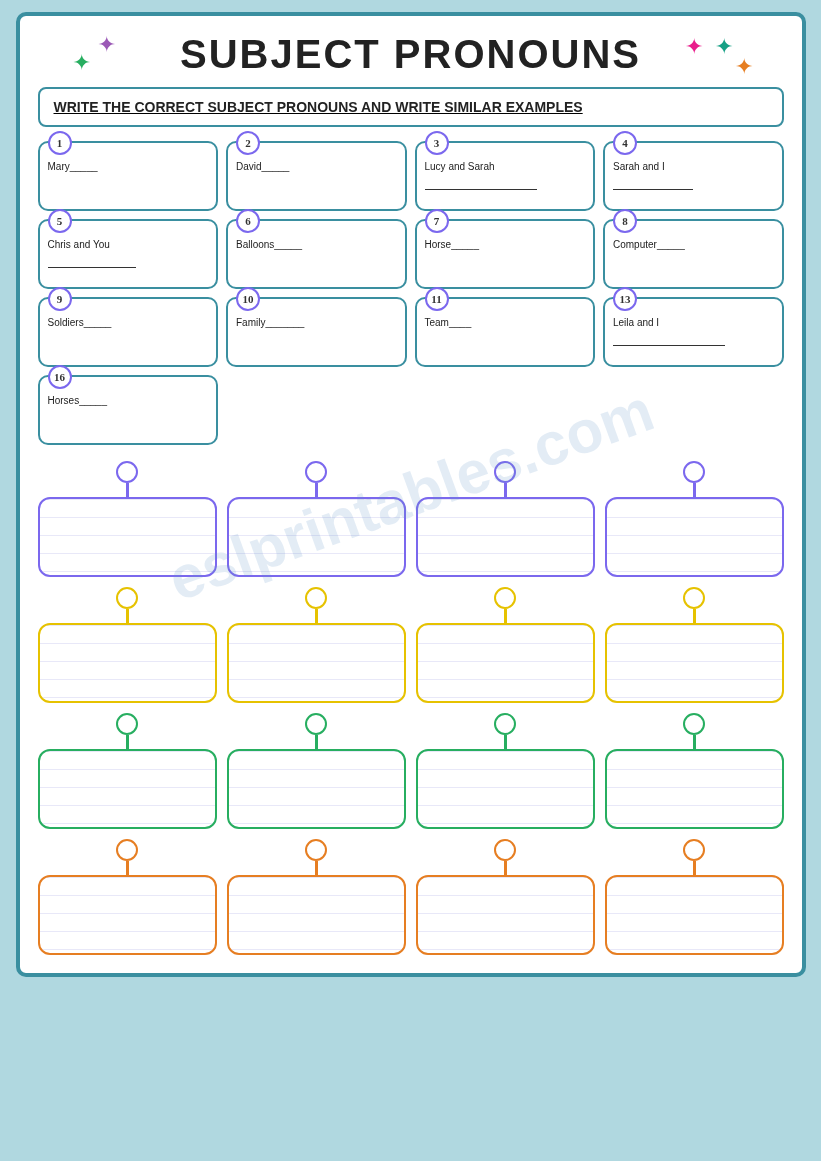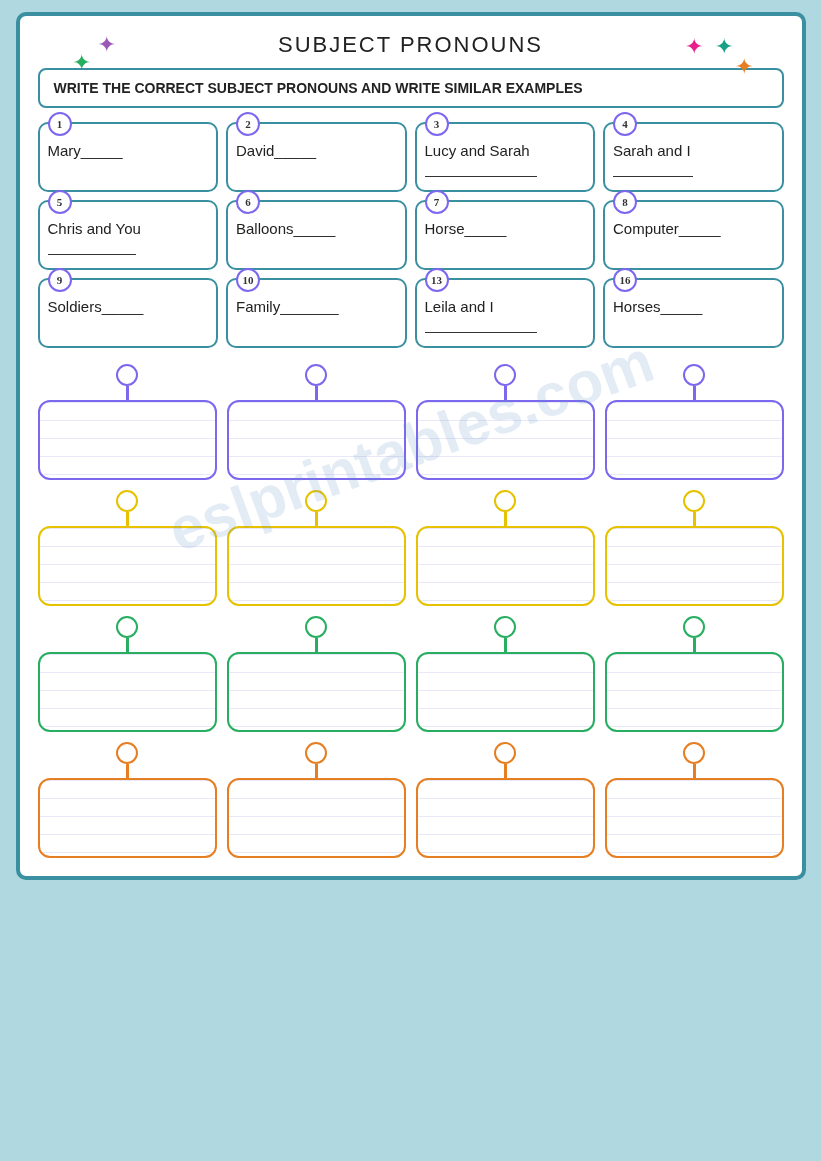--- a/index.html
+++ b/index.html
@@ -20,42 +20,43 @@
       border-radius: 10px;
       padding: 16px 18px 18px 18px;
       position: relative;
     }
     .title-area {
       text-align: center;
       margin-bottom: 10px;
       position: relative;
     }
     .title-area h1 {
-      font-size: 22px;
-      font-weight: normal;
+      font-size: 40px;
+      font-weight: bold;
       letter-spacing: 2px;
       color: #222;
       font-family: Arial, sans-serif;
     }
     .star {
       position: absolute;
       font-size: 22px;
     }
     .star-purple { color: #9b59b6; top: 0; left: 60px; }
     .star-green { color: #27ae60; top: 18px; left: 35px; }
     .star-pink { color: #e91e8c; top: 2px; right: 80px; }
     .star-teal { color: #16a085; top: 2px; right: 50px; }
     .star-orange { color: #e67e22; top: 22px; right: 30px; }
 
     .instructions {
       border: 2px solid #3a8fa0;
       border-radius: 8px;
       padding: 10px 14px;
       margin-bottom: 14px;
       background: #fff;
+      text-decoration: underline;
     }
     .instructions p {
       font-size: 14px;
       font-weight: bold;
       color: #222;
       font-family: Arial, sans-serif;
     }
 
     .exercises-grid {
       display: grid;
@@ -81,21 +82,21 @@
       border: 2px solid #7b68ee;
       border-radius: 50%;
       display: flex;
       align-items: center;
       justify-content: center;
       font-size: 11px;
       font-weight: bold;
       color: #333;
     }
     .exercise-box .word {
-      font-size: 15px;
+      font-size: 10px;
       color: #222;
       margin-top: 10px;
       font-family: Arial, sans-serif;
       display: block;
     }
     .exercise-box .blank-line {
       display: block;
       border-bottom: 1.5px solid #333;
       width: 70%;
       margin-top: 4px;
@@ -239,20 +240,24 @@
     </div>
 
     <div class="exercise-box">
       <span class="num-badge">9</span>
       <span class="word">Soldiers_____</span>
     </div>
     <div class="exercise-box">
       <span class="num-badge">10</span>
       <span class="word">Family_______</span>
     </div>
+    <div class="exercise-box">
+      <span class="num-badge">11</span>
+      <span class="word">Team____</span>
+    </div>
 
     <div class="exercise-box">
       <span class="num-badge">13</span>
       <span class="word">Leila and I</span>
       <span class="blank-line"></span>
     </div>
     <div class="exercise-box">
       <span class="num-badge">16</span>
       <span class="word">Horses_____</span>
     </div>

